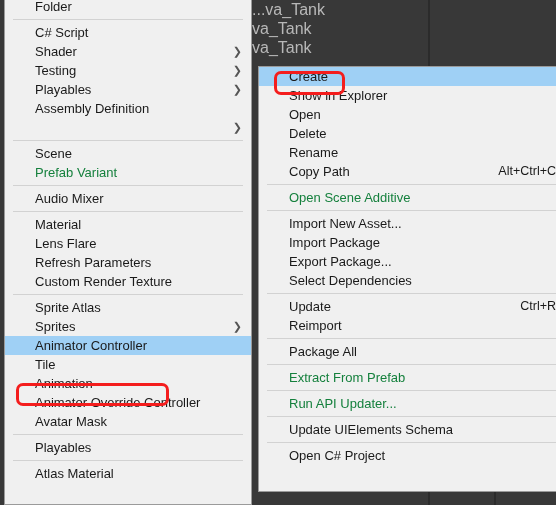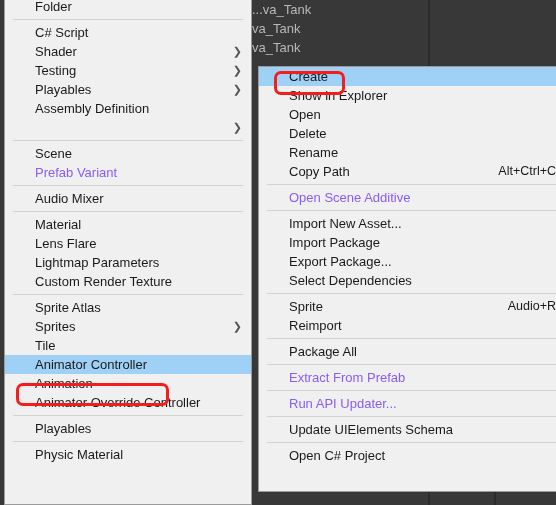--- a/index.html
+++ b/index.html
@@ -28,21 +28,21 @@
     width: 2px;
     height: 505px;
     background: #2b2b2b;
   }
   #project-panel-labels {
     position: absolute;
     left: 252px;
     top: 0px;
     width: 120px;
     color: #b8b8b8;
-    font-size: 13px;
+    font-size: 16px;
     line-height: 19px;
     white-space: nowrap;
     overflow: hidden;
   }
   #project-panel-labels .row { height: 19px; }
 
   
   .menu-panel {
     position: absolute;
     background: #f0f0f0;
@@ -54,21 +54,21 @@
     position: relative;
     height: 19px;
     line-height: 19px;
     font-size: 13px;
     color: #1a1a1a;
     padding-left: 30px;
     padding-right: 18px;
     white-space: nowrap;
     box-sizing: border-box;
   }
-  .menu-item.disabled { color: #8b5cf6; }
+  .menu-item.disabled { color: #15803d; }
   .menu-item.selected { background: #9fd0f5; }
   .menu-item .shortcut {
     position: absolute;
     right: 32px;
     top: 0;
     font-size: 12.5px;
     color: #1a1a1a;
   }
   .menu-item .chev {
     position: absolute;
@@ -143,21 +143,21 @@
     <div class="menu-item"><span>Rename</span></div>
     <div class="menu-item"><span>Copy Path</span><span class="shortcut">Alt+Ctrl+C</span></div>
     <div class="menu-sep"></div>
     <div class="menu-item disabled"><span>Open Scene Additive</span></div>
     <div class="menu-sep"></div>
     <div class="menu-item"><span>Import New Asset...</span></div>
     <div class="menu-item"><span>Import Package</span><span class="chev">❯</span></div>
     <div class="menu-item"><span>Export Package...</span></div>
     <div class="menu-item"><span>Select Dependencies</span></div>
     <div class="menu-sep"></div>
-    <div class="menu-item"><span>Sprite</span><span class="shortcut">Audio+R</span></div>
+    <div class="menu-item"><span>Update</span><span class="shortcut">Ctrl+R</span></div>
     <div class="menu-item"><span>Reimport</span></div>
     <div class="menu-sep"></div>
     <div class="menu-item"><span>Package All</span></div>
     <div class="menu-sep"></div>
     <div class="menu-item disabled"><span>Extract From Prefab</span></div>
     <div class="menu-sep"></div>
     <div class="menu-item disabled"><span>Run API Updater...</span></div>
     <div class="menu-sep"></div>
     <div class="menu-item"><span>Update UIElements Schema</span></div>
     <div class="menu-sep"></div>
@@ -174,29 +174,30 @@
     <div class="menu-item"><span>Assembly Definition</span></div>
     <div class="menu-item"><span class="chev">❯</span></div>
     <div class="menu-sep"></div>
     <div class="menu-item"><span>Scene</span></div>
     <div class="menu-item disabled"><span>Prefab Variant</span></div>
     <div class="menu-sep"></div>
     <div class="menu-item"><span>Audio Mixer</span></div>
     <div class="menu-sep"></div>
     <div class="menu-item"><span>Material</span></div>
     <div class="menu-item"><span>Lens Flare</span></div>
-    <div class="menu-item"><span>Lightmap Parameters</span></div>
+    <div class="menu-item"><span>Refresh Parameters</span></div>
     <div class="menu-item"><span>Custom Render Texture</span></div>
     <div class="menu-sep"></div>
     <div class="menu-item"><span>Sprite Atlas</span></div>
     <div class="menu-item"><span>Sprites</span><span class="chev">❯</span></div>
+    <div class="menu-item selected"><span>Animator Controller</span></div>
     <div class="menu-item"><span>Tile</span></div>
-    <div class="menu-item selected"><span>Animator Controller</span></div>
     <div class="menu-item"><span>Animation</span></div>
     <div class="menu-item"><span>Animator Override Controller</span></div>
+    <div class="menu-item"><span>Avatar Mask</span></div>
     <div class="menu-sep"></div>
     <div class="menu-item"><span>Playables</span></div>
     <div class="menu-sep"></div>
-    <div class="menu-item"><span>Physic Material</span></div>
+    <div class="menu-item"><span>Atlas Material</span></div>
   </div>
 
 <div class="annot-box" id="annot-animator-controller"></div>
 <div class="annot-box" id="annot-create"></div>
 
 </body></html>

